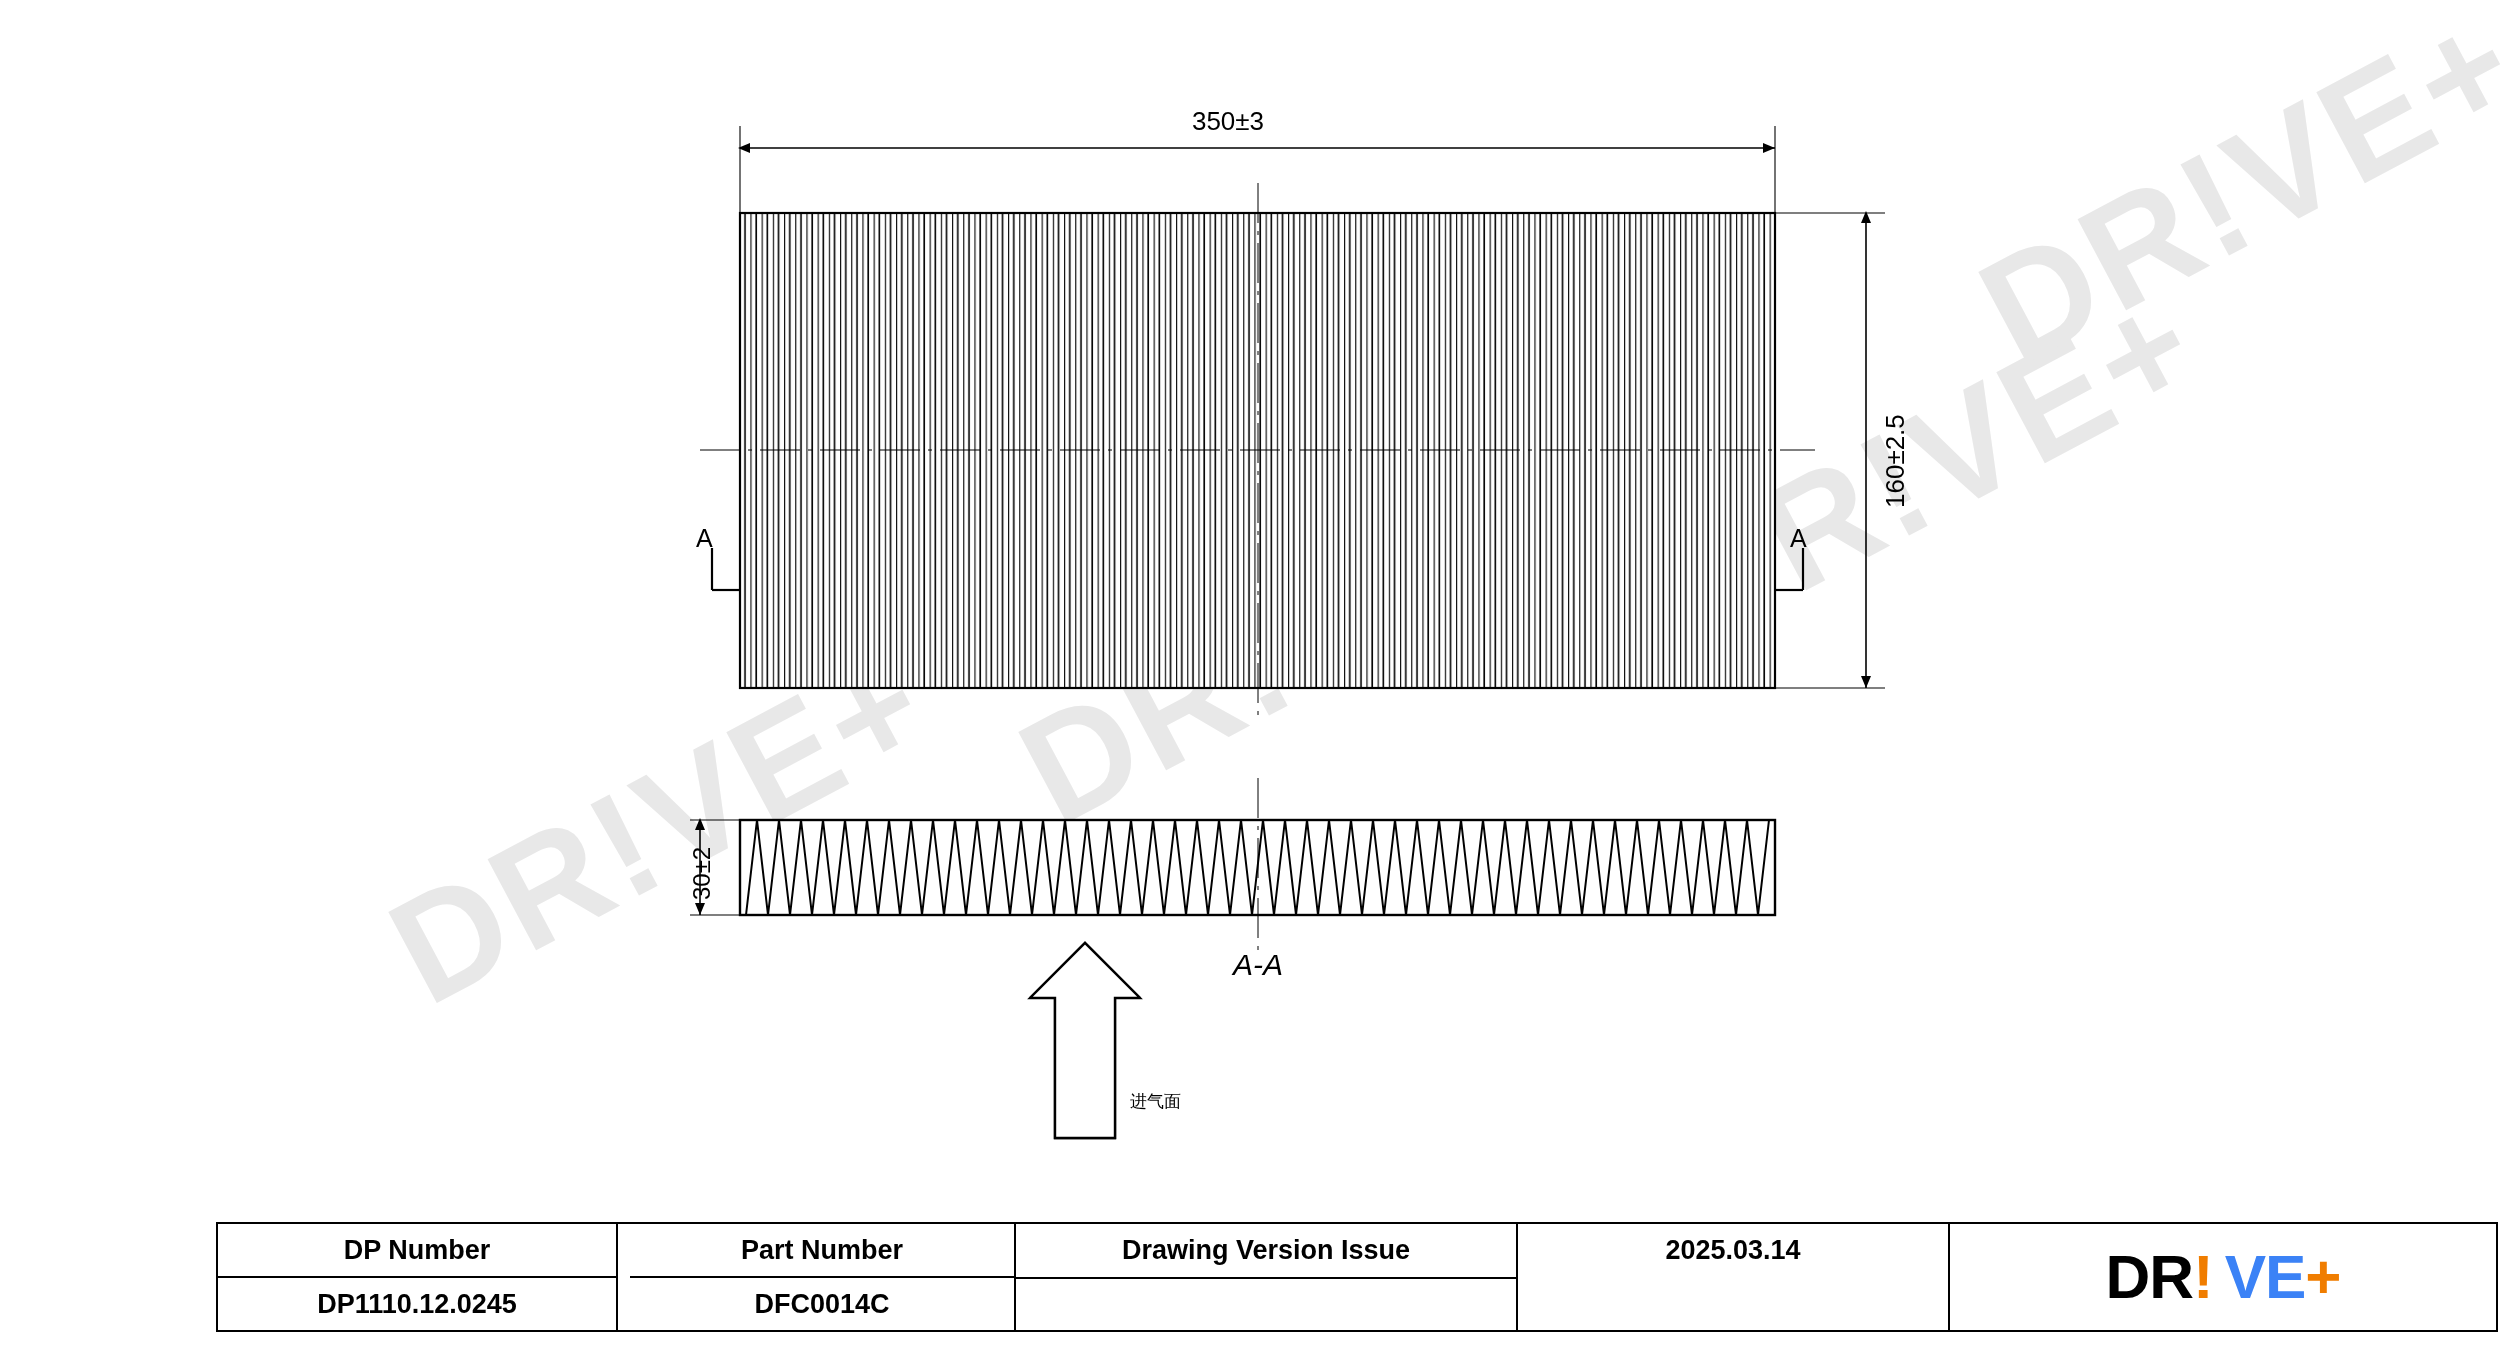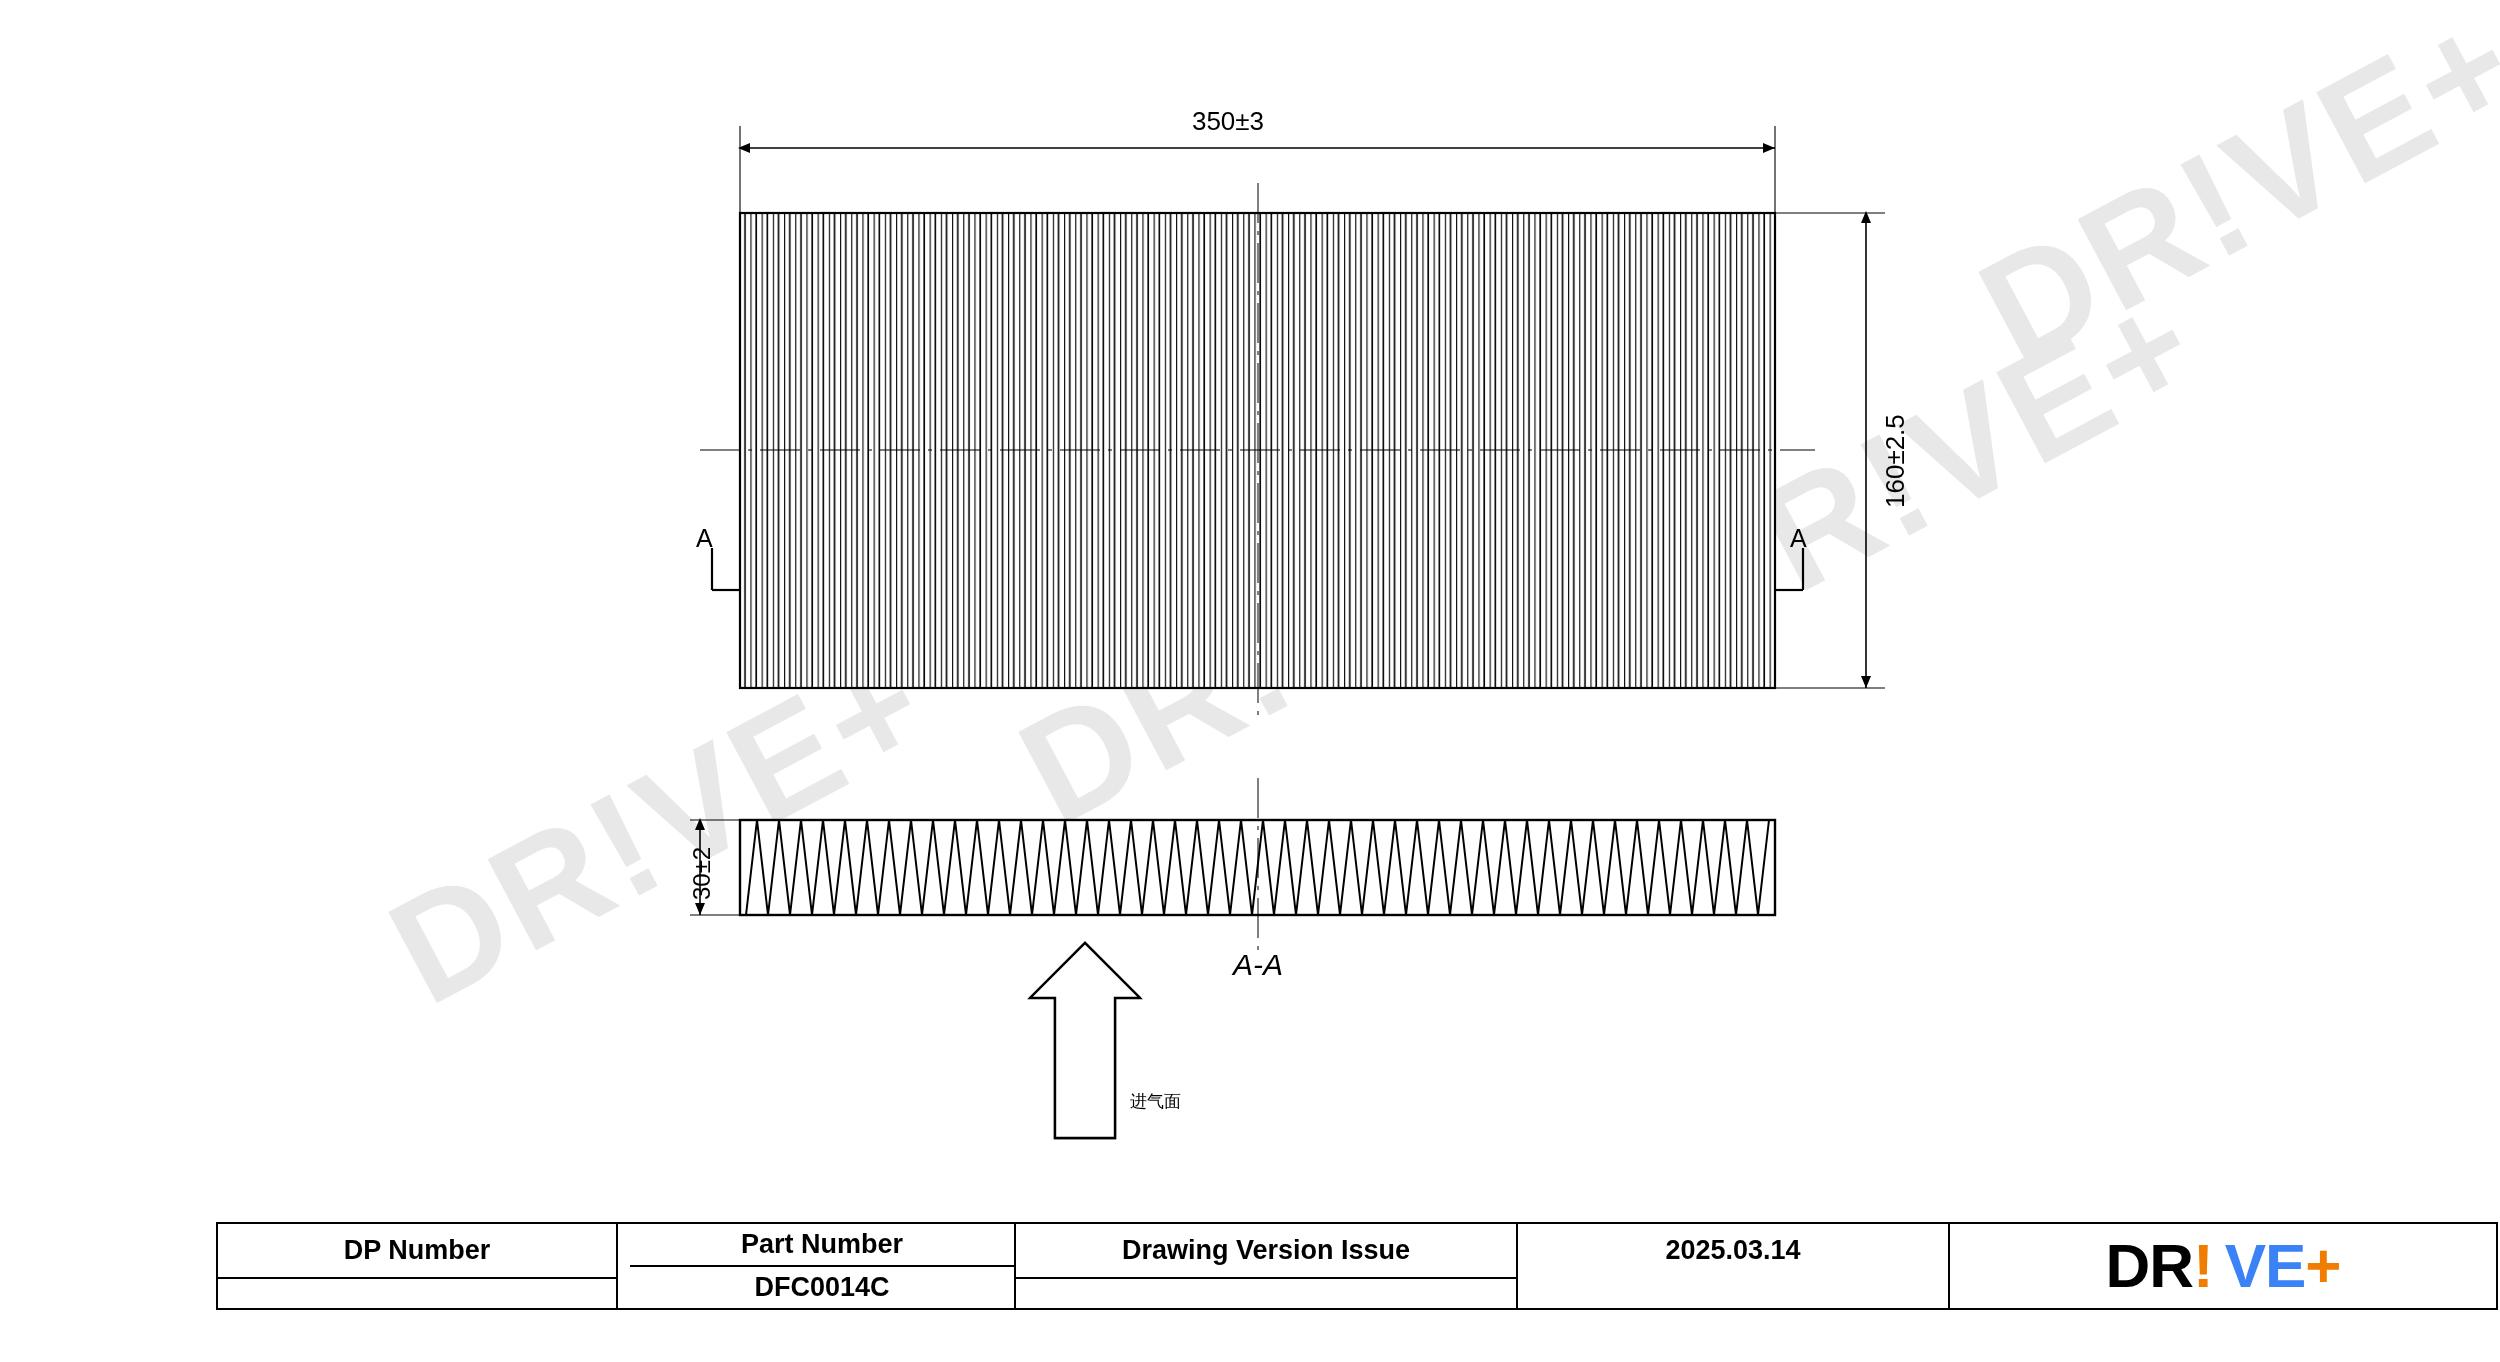--- a/index.html
+++ b/index.html
@@ -45,21 +45,21 @@
     left: 0; top: 8px;
     width: 2500px;
     height: 1362px;
   }
   
   .title-block {
     position: absolute;
     left: 216px;
     top: 1222px;
     width: 2282px;
-    height: 88px;
+    height: 110px;
     border: 2px solid #000;
     box-sizing: border-box;
     display: flex;
   }
   .tb-col {
     border-right: 2px solid #000;
     box-sizing: border-box;
     display: flex;
     flex-direction: column;
   }
@@ -215,20 +215,21 @@
     <div class="dim-text" style="left:1790px; top:516px; font-size:25px;">A</div>
 
     <div class="dim-text" style="left:1258px; top:940px; transform:translateX(-50%); font-size:30px;font-style:italic;">A-A</div>
 
     <div class="label-cn" style="left:1130px; top:1082px;text-align:center;">进气面</div>
   </div>
 
   <div class="title-block">
     <div class="tb-col c1">
       <div class="tb-head">DP Number</div>
+      <div class="tb-val">DP1110.12.0245</div>
     </div>
     <div class="tb-col c2">
       <div class="tb-head">Part Number</div>
       <div class="tb-val">DFC0014C</div>
     </div>
     <div class="tb-col c3">
       <div class="tb-head">Drawing Version Issue</div>
     </div>
     <div class="tb-col c4">
       <div class="tb-val">2025.03.14</div>

